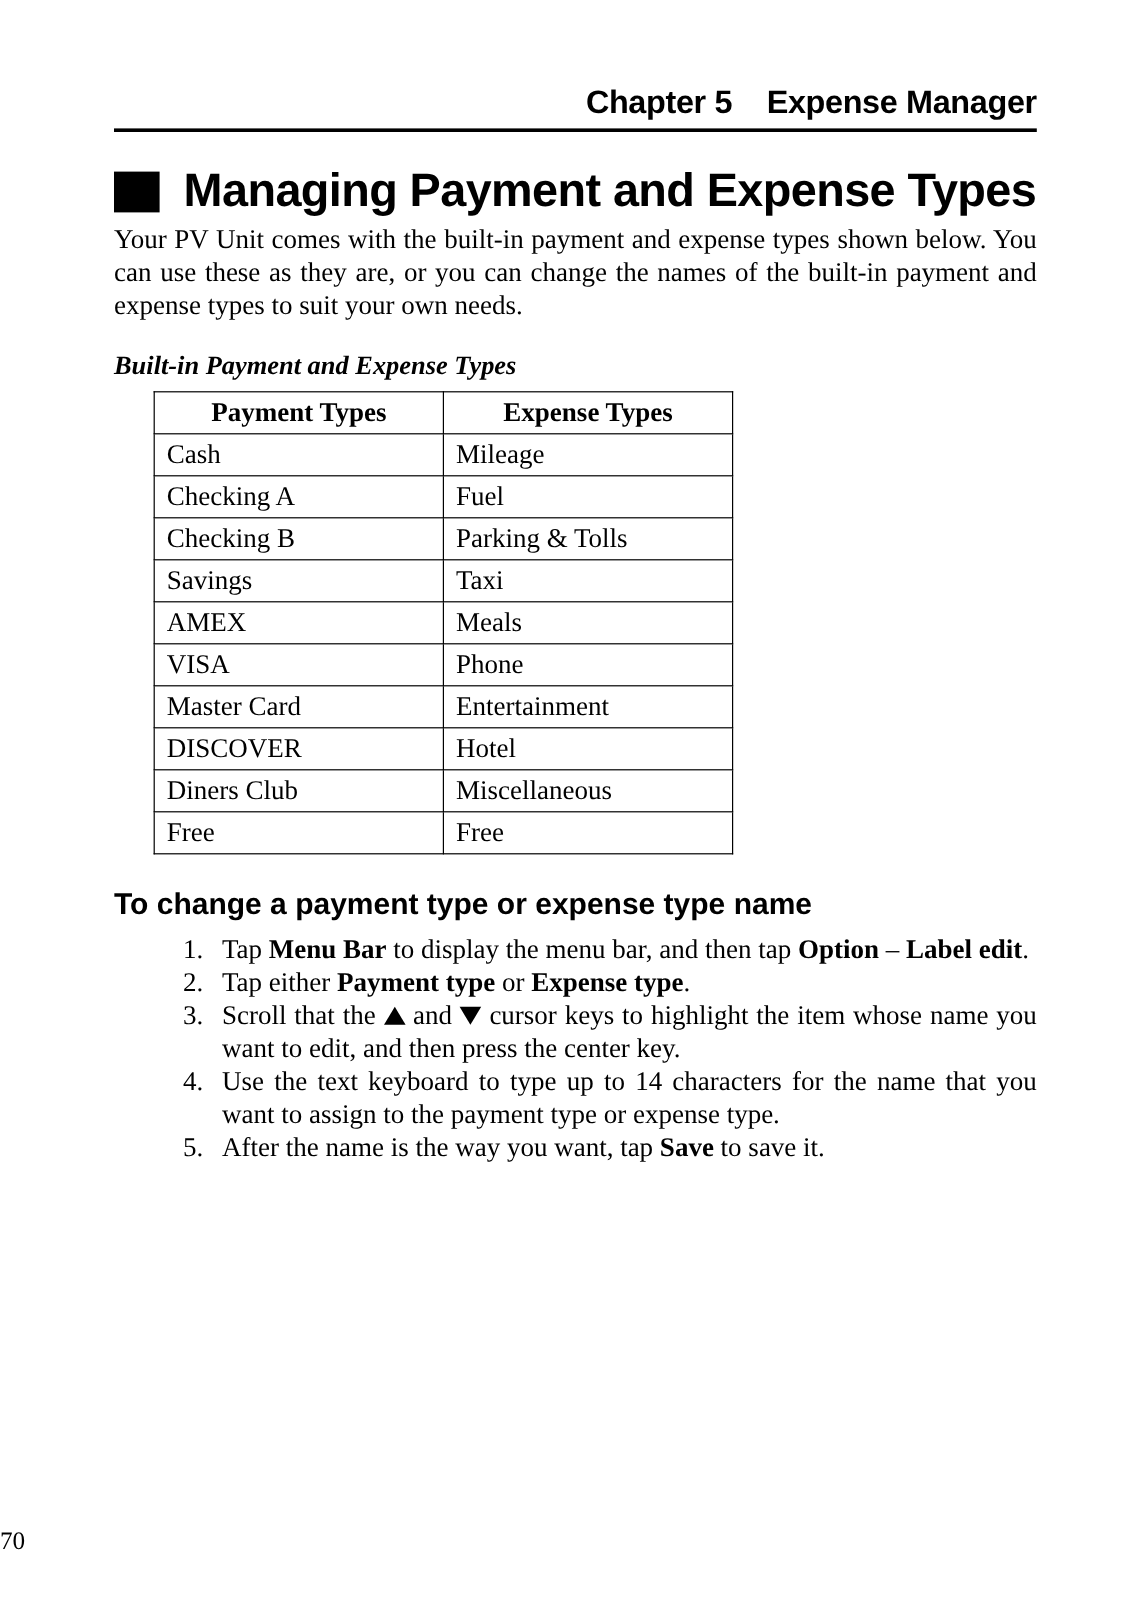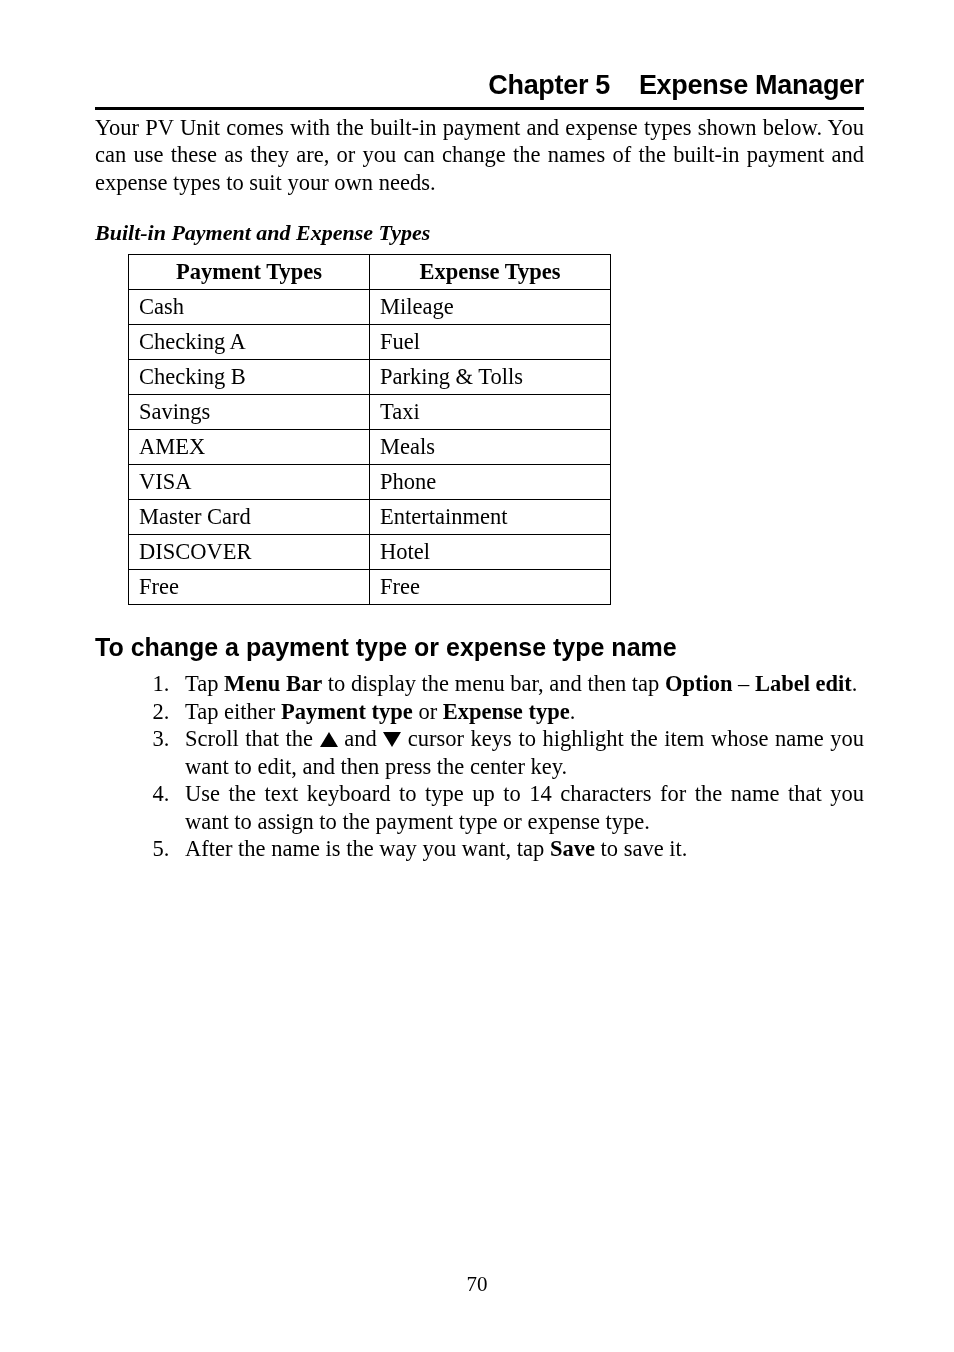--- a/index.html
+++ b/index.html
@@ -115,33 +115,37 @@
   }
   .tri-down {
     border-left:9px solid transparent;
     border-right:9px solid transparent;
     border-top:15px solid #000;
   }
   .page-number {
     position: absolute;
     bottom: 55px;
     width: 100%;
-    text-align: center;
+    text-align: left;
     font-size: 21px;
   }
 </style>
 </head>
 <body>
 
 <div class="page">
 
   <div class="chapter-header">
     <span>Chapter 5</span>&nbsp;&nbsp;&nbsp;&nbsp;<span>Expense Manager</span>
   </div>
 
+  <div class="section-title-row">
+    <span class="section-marker"></span>
+    <span class="section-title">Managing Payment and Expense Types</span>
+  </div>
 
   <div class="intro-para">Your PV Unit comes with the built-in payment and expense types shown below. You can use these as they are, or you can change the names of the built-in payment and expense types to suit your own needs.</div>
 
   <div class="sub-heading">Built-in Payment and Expense Types</div>
 
   <table class="types-table">
     <thead>
       <tr>
         <th>Payment Types</th>
         <th>Expense Types</th>
@@ -172,20 +176,24 @@
           <td>VISA</td>
           <td>Phone</td>
         </tr>
       <tr>
           <td>Master Card</td>
           <td>Entertainment</td>
         </tr>
       <tr>
           <td>DISCOVER</td>
           <td>Hotel</td>
+        </tr>
+      <tr>
+          <td>Diners Club</td>
+          <td>Miscellaneous</td>
         </tr>
       <tr>
           <td>Free</td>
           <td>Free</td>
         </tr>
     </tbody>
   </table>
 
   <div class="howto-heading">To change a payment type or expense type name</div>
 

